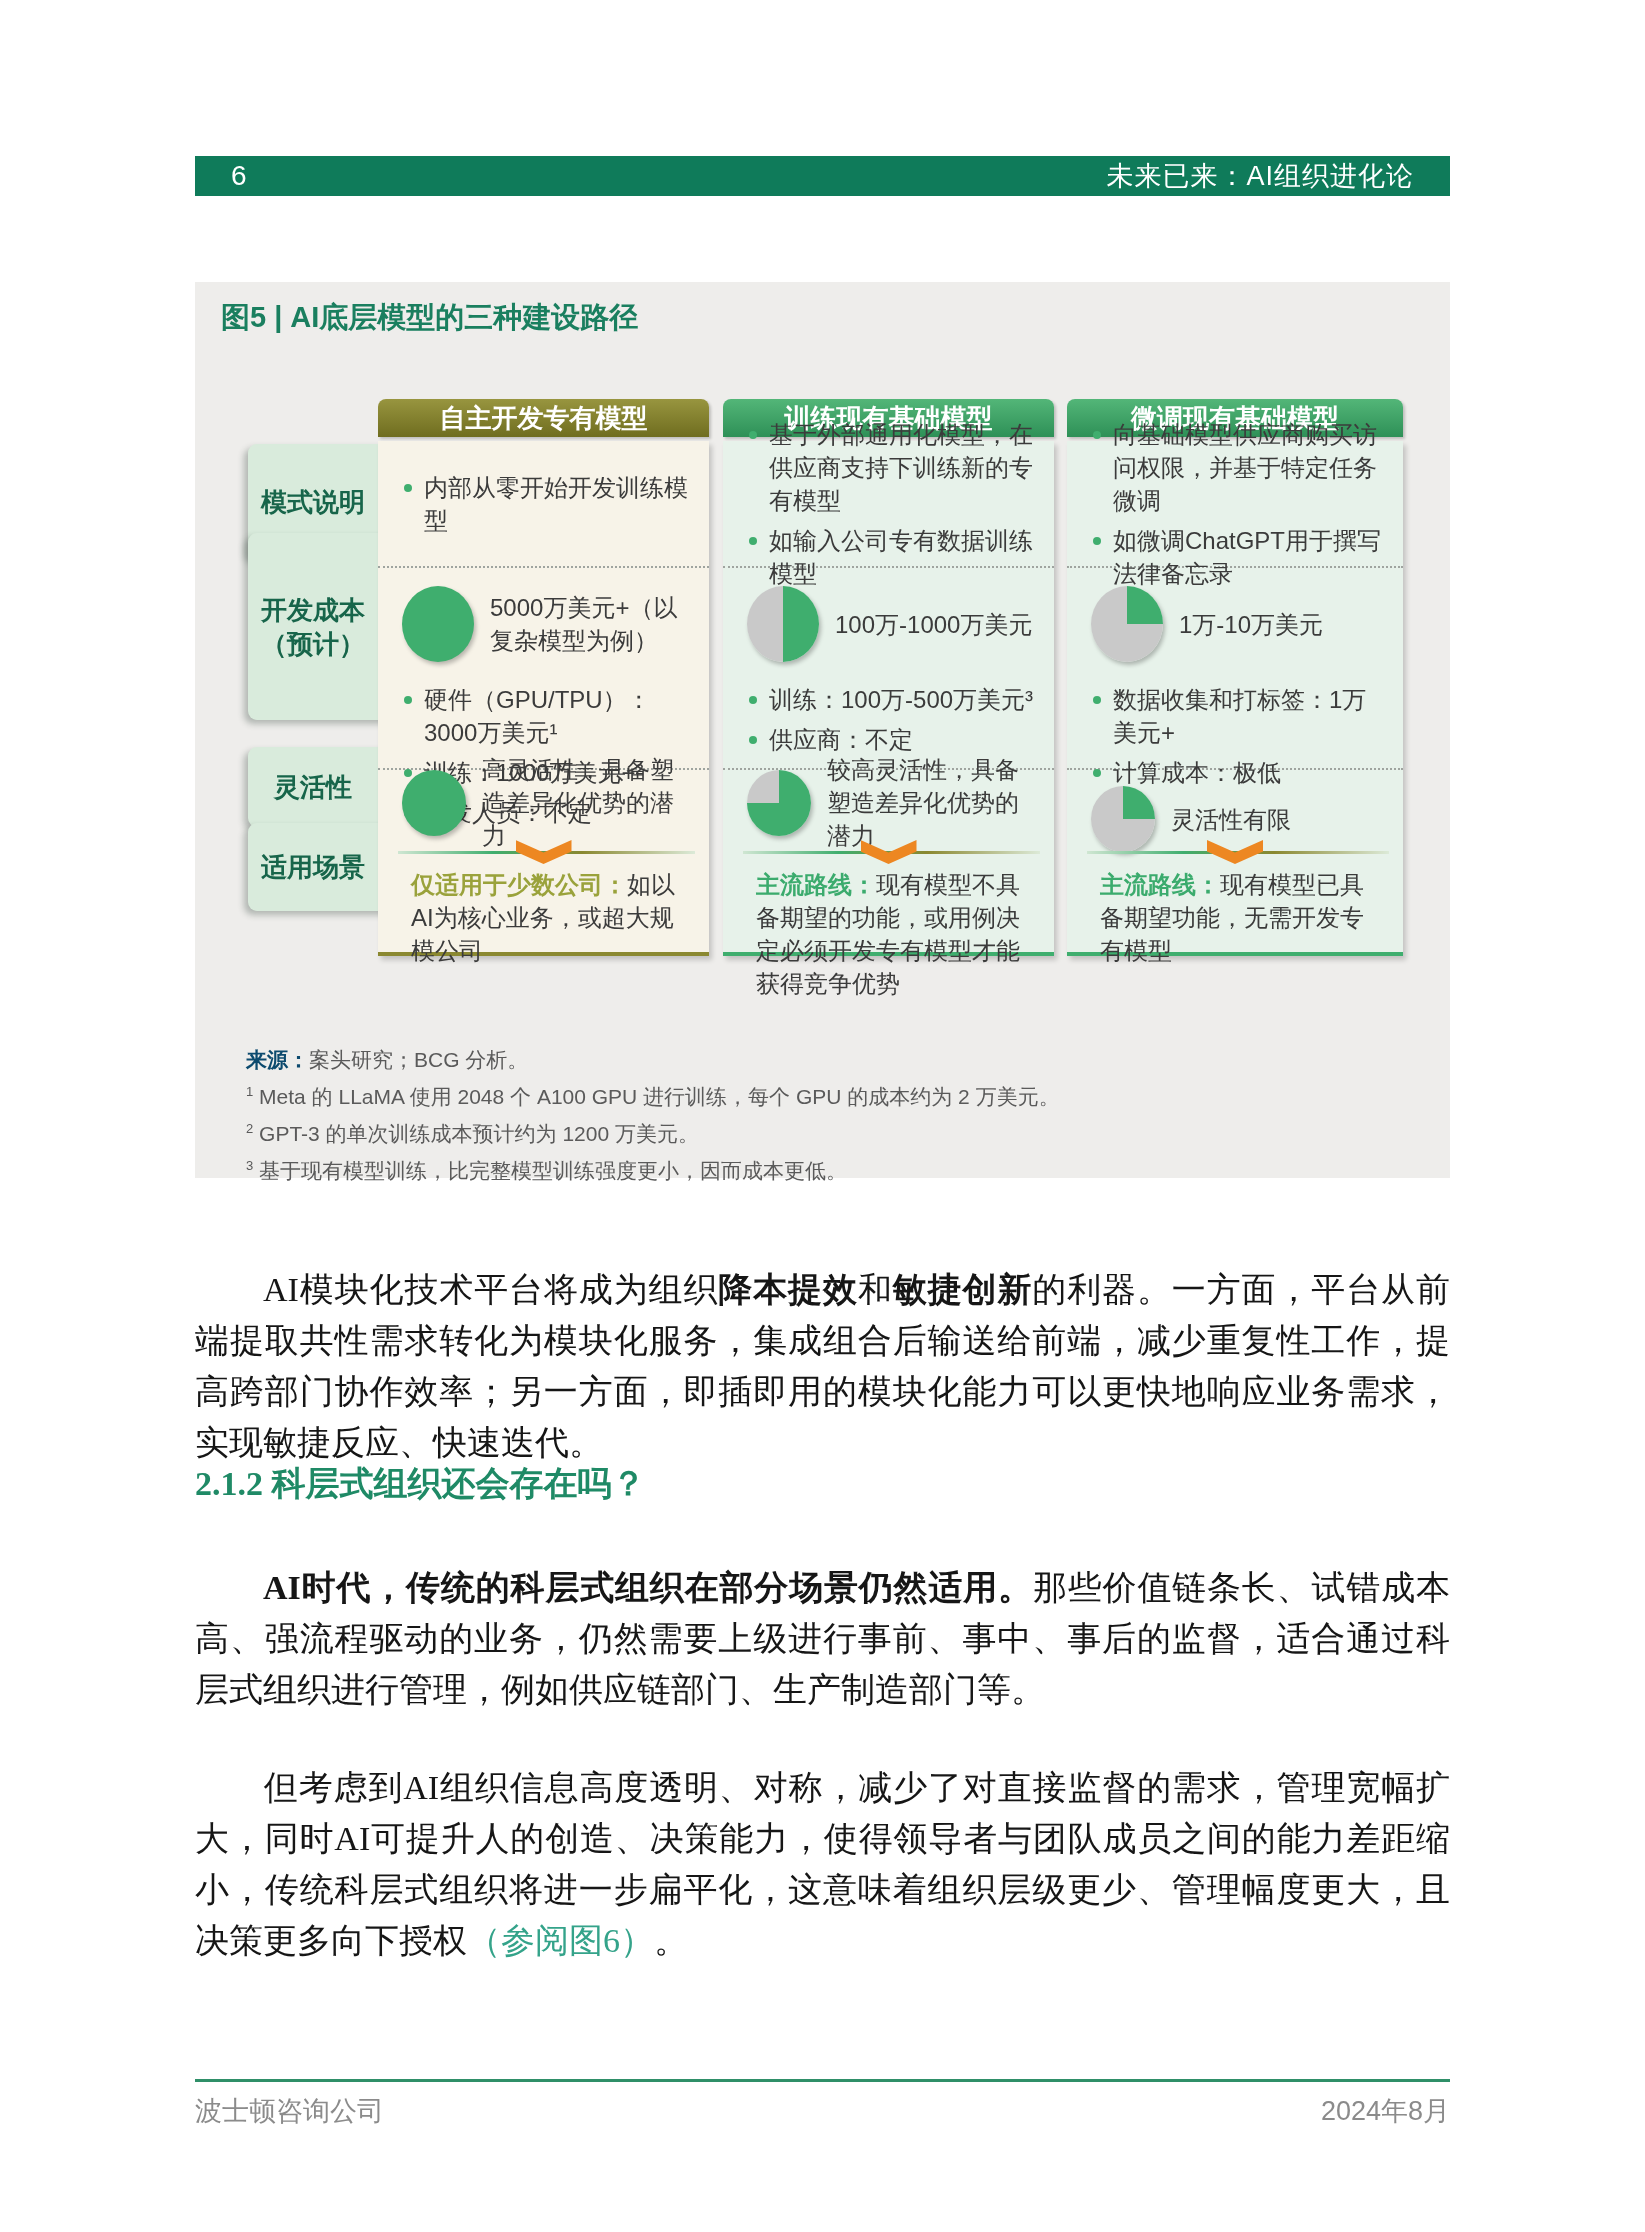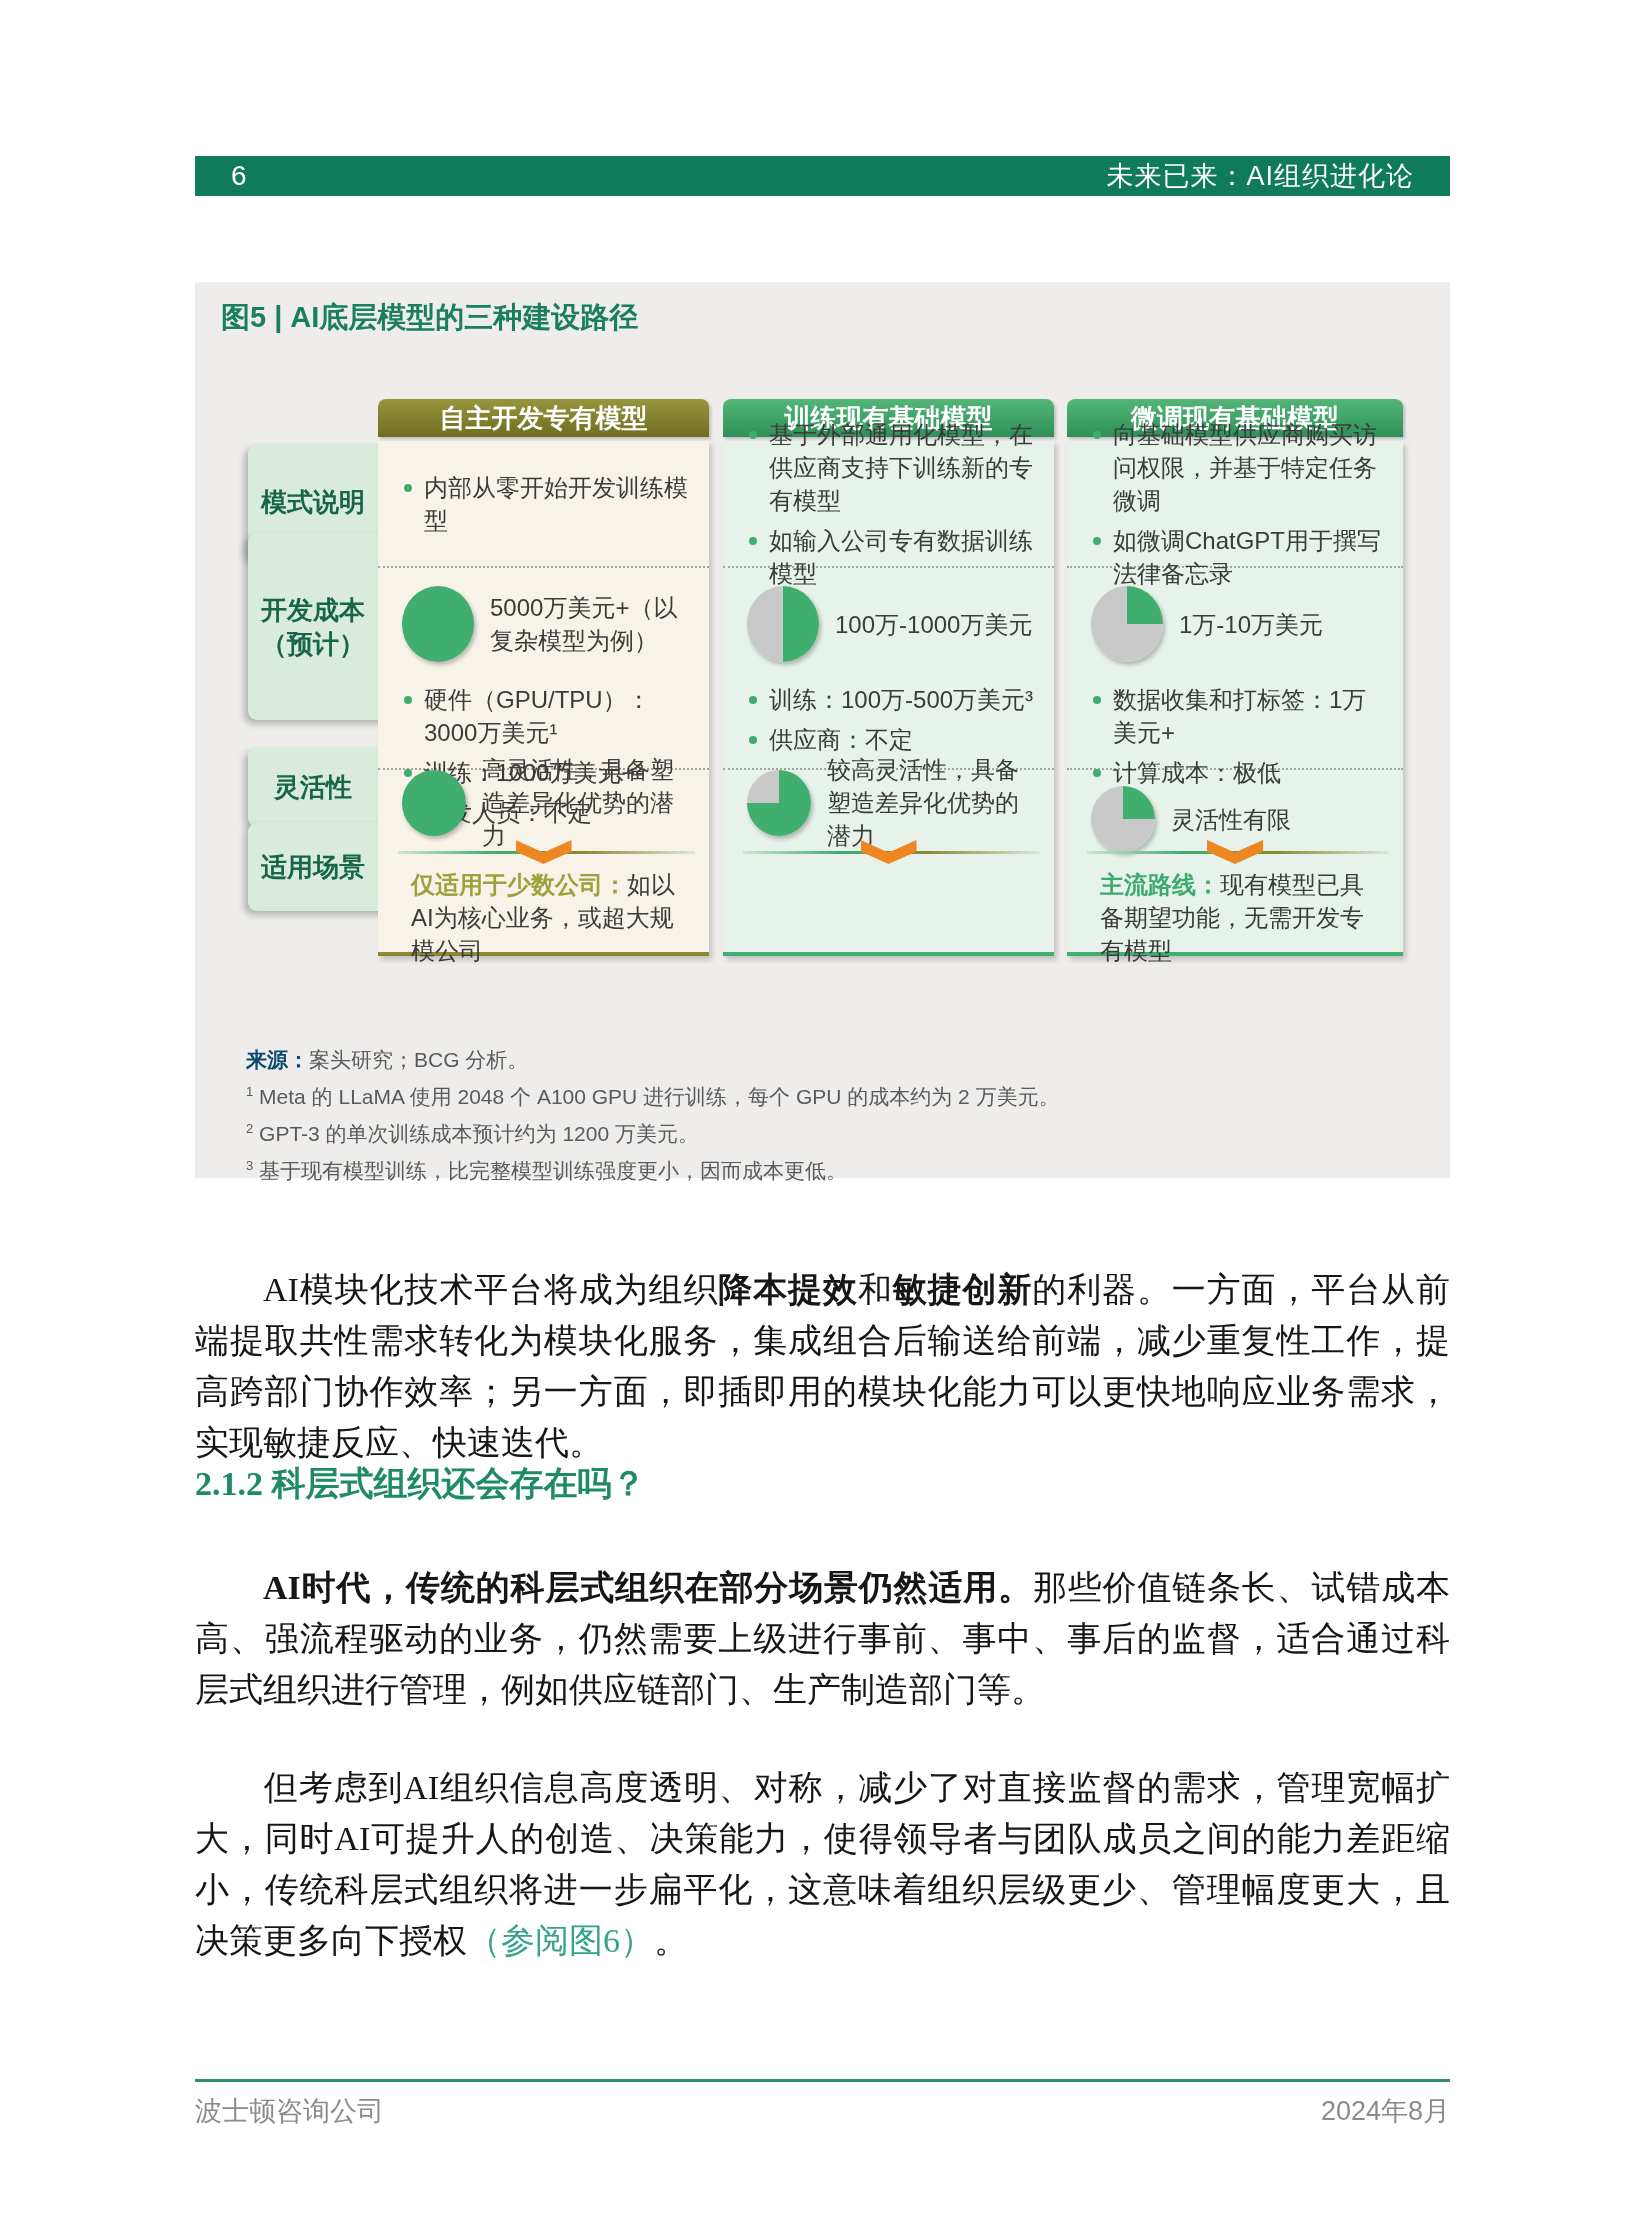--- a/index.html
+++ b/index.html
@@ -180,20 +180,23 @@
             </ul>
           </div>
           <div class="trow flex">
             <div class="cost-main" style="padding:0;min-height:0;">
               <span class="pie small" style="background: conic-gradient(rgb(63, 174, 110) 0deg, rgb(63, 174, 110) 75%, rgb(201, 201, 201) 75%, rgb(201, 201, 201) 100%);"></span>
               <span class="ctext">较高灵活性，具备塑造差异化优势的潜力</span>
             </div>
             <div class="grad-line"></div>
             <div class="chevron"></div>
           </div>
+          <div class="trow scen">
+            <b class="lead green-t">主流路线：</b><span>现有模型不具备期望的功能，或用例决定必须开发专有模型才能获得竞争优势</span>
+          </div>
         </div>
       </div>
 
       <div class="fig-col fc3 fc-green">
         <div class="col-header">微调现有基础模型</div>
         <div class="col-card">
           <div class="trow mode">
             <ul class="blist">
               <li><span>向基础模型供应商购买访问权限，并基于特定任务微调</span></li>
               <li><span>如微调ChatGPT用于撰写法律备忘录</span></li>

